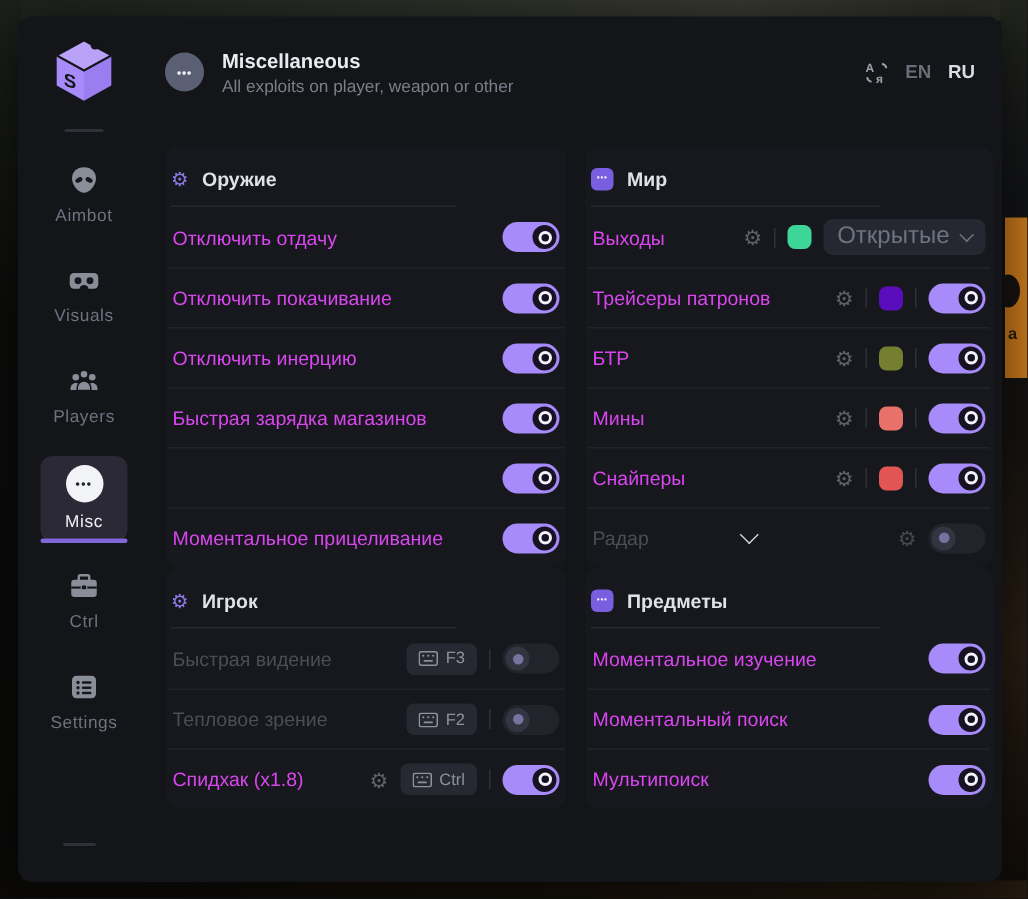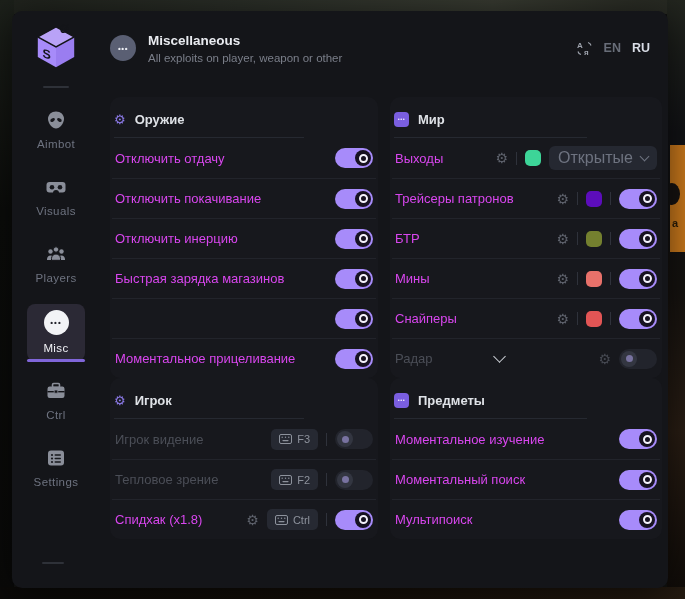--- a/index.html
+++ b/index.html
@@ -282,21 +282,21 @@
           </div>
 
           <div class="card">
             <div class="card-head">
               <span class="gear accent"></span>
               <span class="head-title">Игрок</span>
             </div>
             <div class="head-rule"></div>
             <div>
               <div class="row dimmed">
-                <span class="label">Игрок видение</span>
+                <span class="label">Быстрая видение</span>
                 <div class="controls">
                   <div class="keybadge">
                     <svg width="13" height="10" viewBox="0 0 13 10">
                       <rect x="0.5" y="0.5" width="12" height="9" rx="1.5" fill="none" stroke="#8d929c"></rect>
                       <circle cx="3.2" cy="3.2" r="0.7" fill="#8d929c"></circle>
                         <circle cx="6.5" cy="3.2" r="0.7" fill="#8d929c"></circle>
                         <circle cx="9.8" cy="3.2" r="0.7" fill="#8d929c"></circle>
                       <rect x="3.4" y="6" width="6.2" height="1.2" rx="0.6" fill="#8d929c"></rect>
                     </svg>
                     <span>F3</span>

